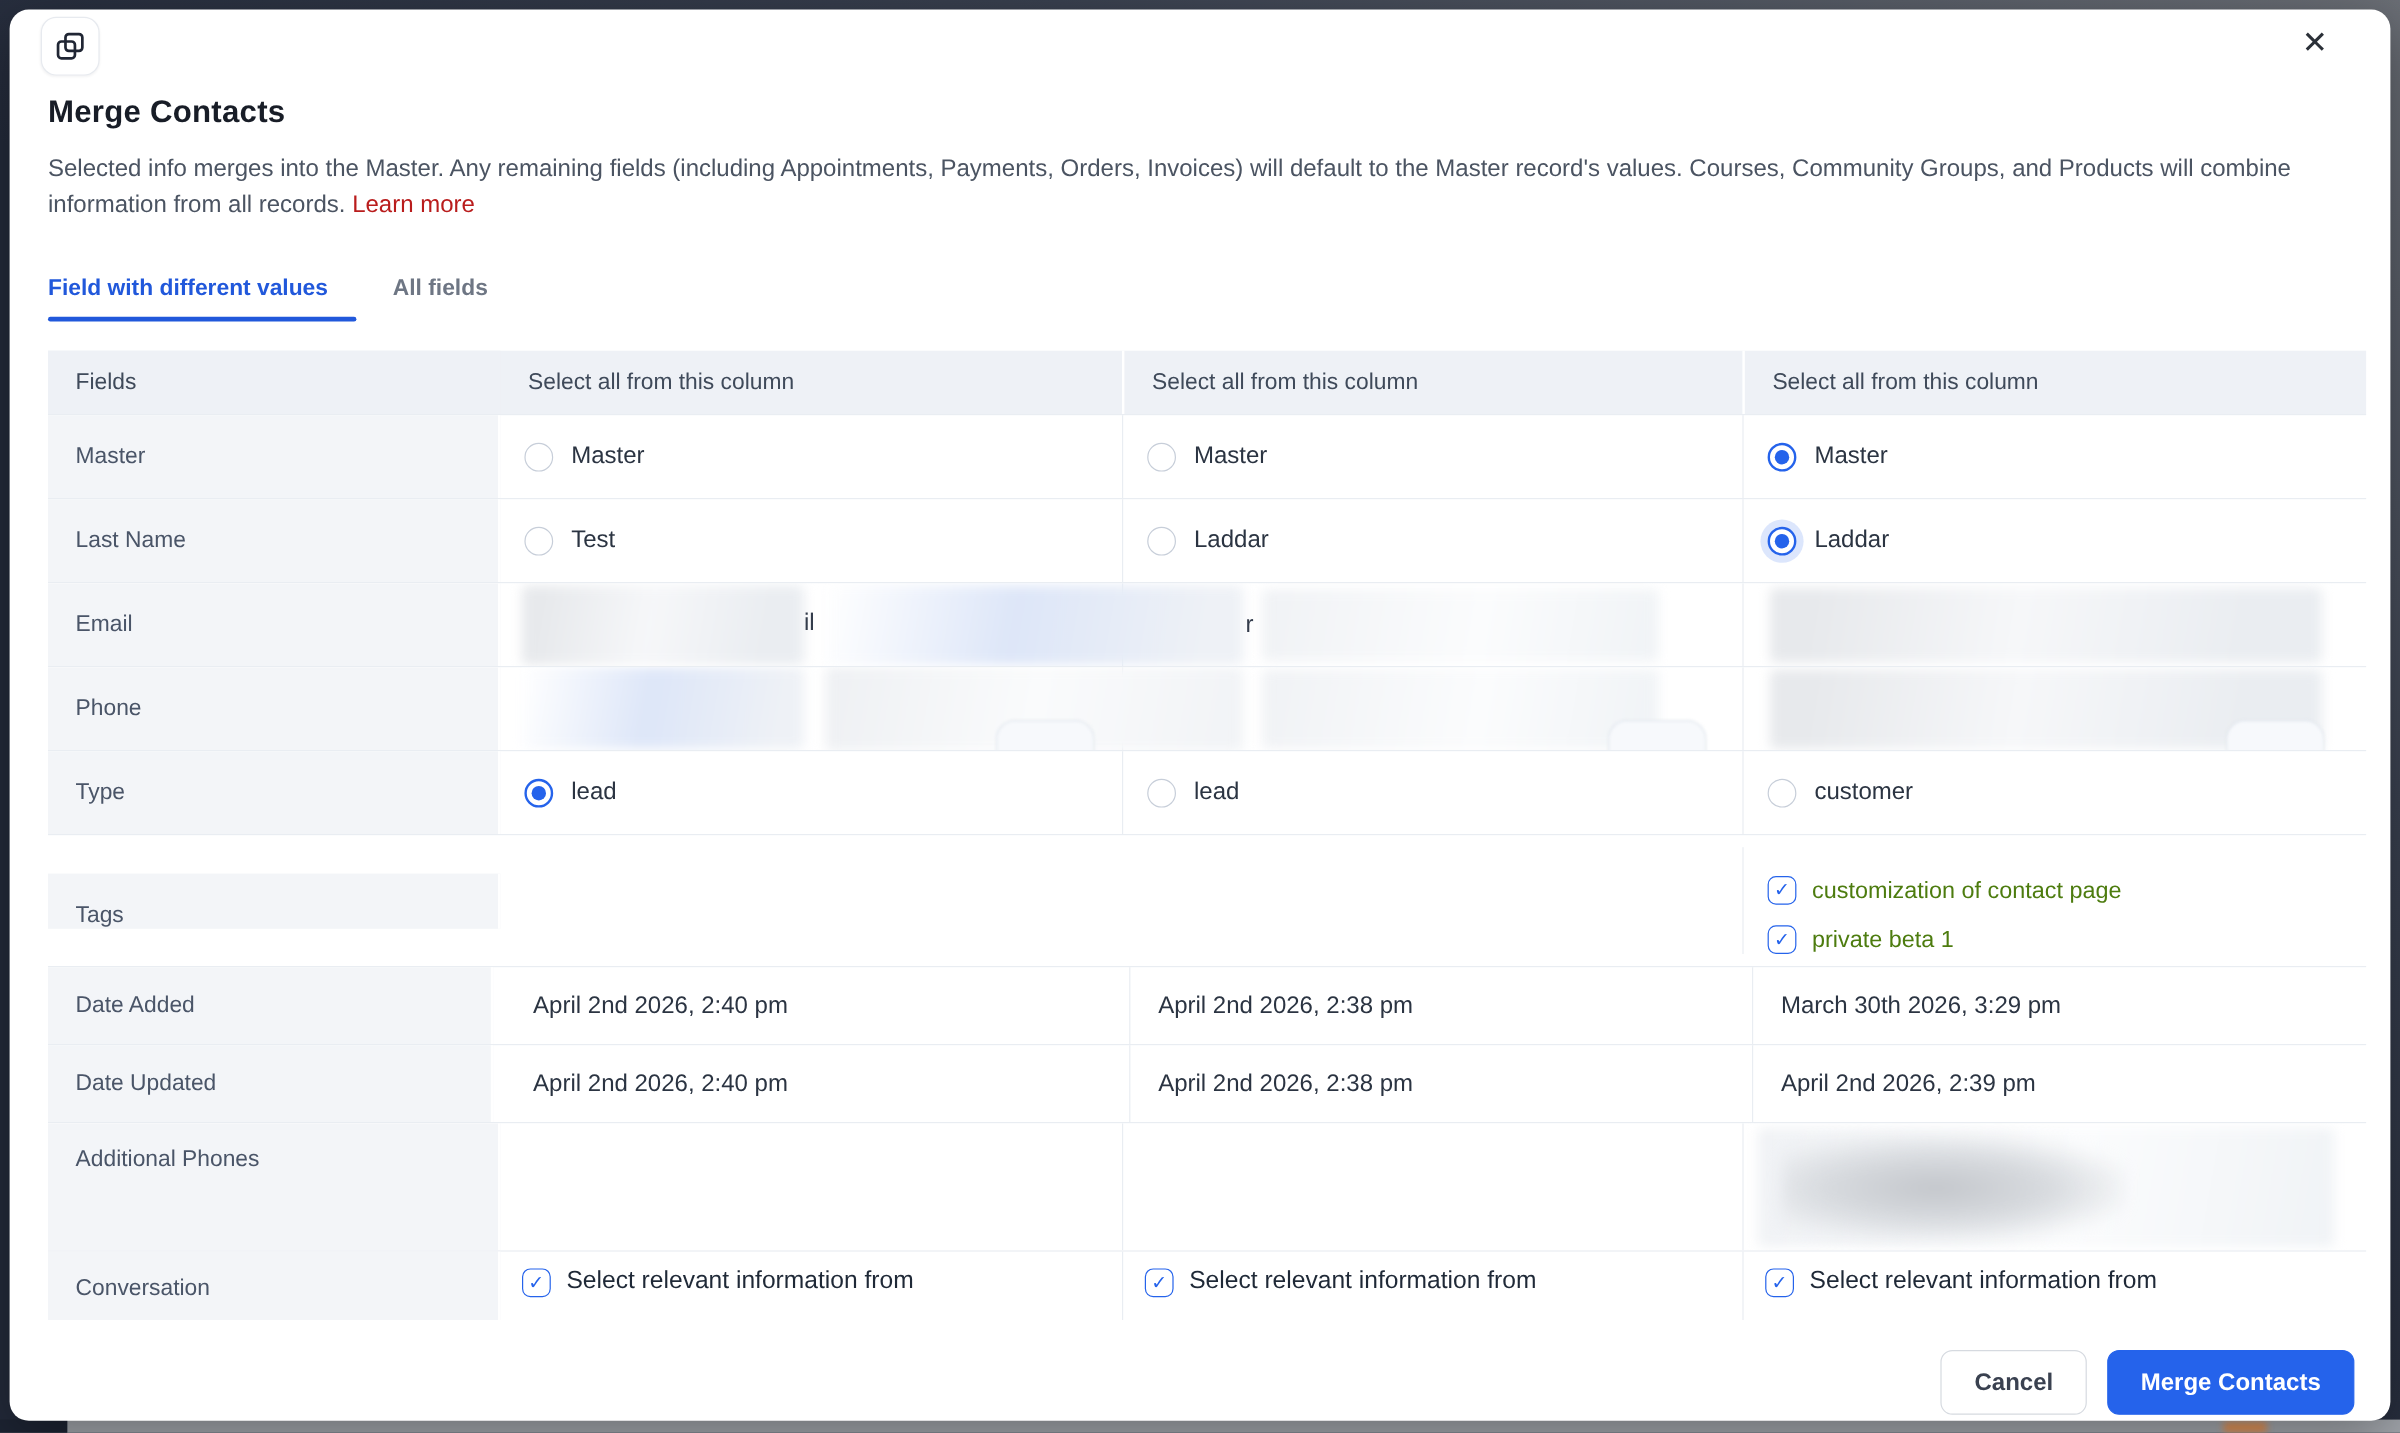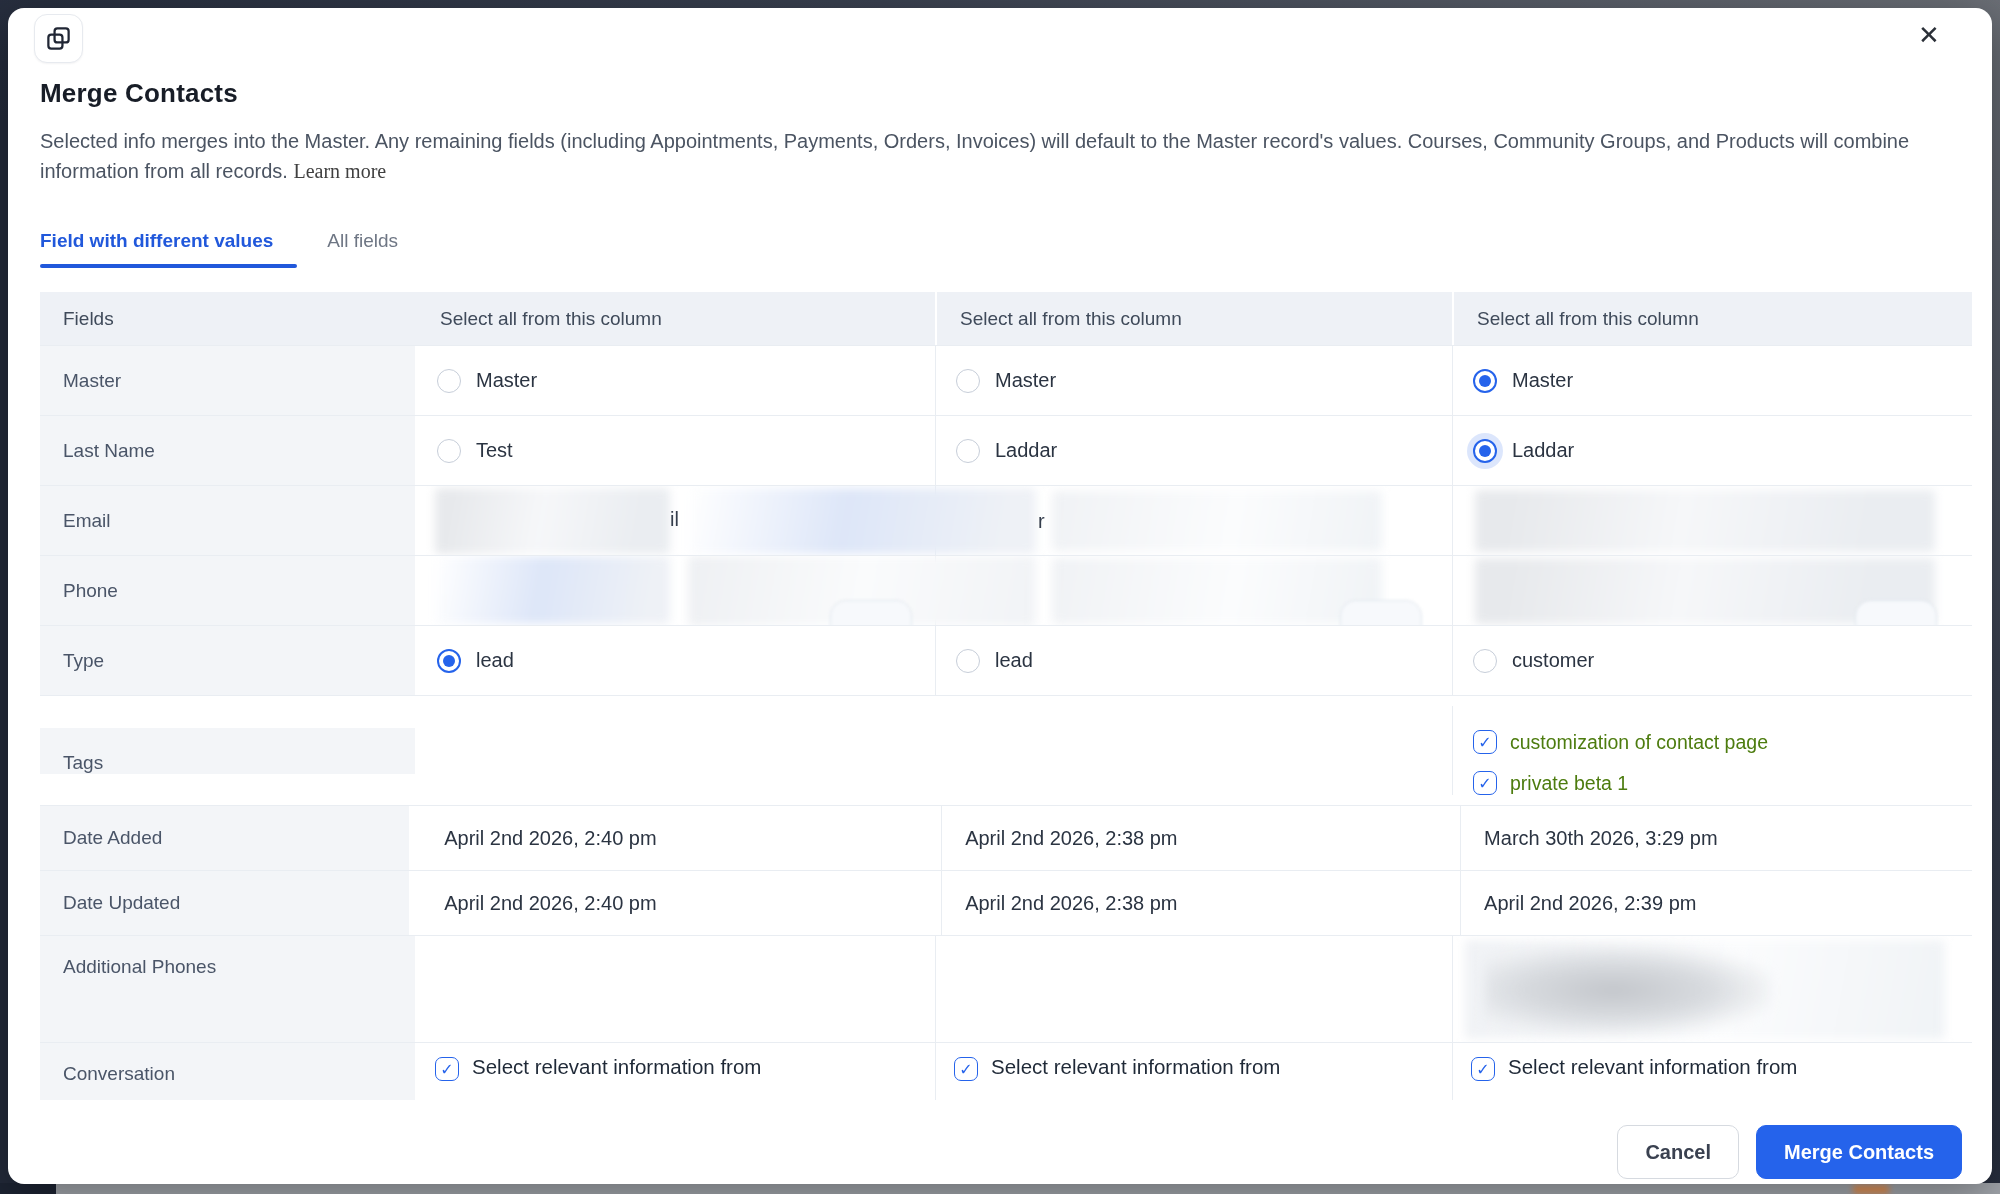--- a/index.html
+++ b/index.html
@@ -26,27 +26,27 @@
     font-size:26px;line-height:42px;color:#2b3038;cursor:pointer;padding:0;text-align:center;
     font-family:"Liberation Sans",sans-serif;
   }
   .title{
     position:absolute;left:32px;top:70px;margin:0;font-size:26px;font-weight:700;color:#181d27;letter-spacing:.2px;
   }
   .desc{
     position:absolute;left:32px;top:118px;width:1914px;margin:0;
     font-size:20px;line-height:30px;color:#4b5462;
   }
-  .desc a{color:#404040;text-decoration:none;cursor:pointer;font-family:Liberation Serif, serif;}
+  .desc a{color:#b91c1c;text-decoration:none;cursor:pointer;}
 
   .tabs{position:absolute;left:32px;top:222px;display:flex;align-items:flex-end;}
   .tab{font-size:19px;padding:0 24px 16px 0;cursor:pointer;position:relative;text-align:right;}
   .tab.active{color:#2158db;font-weight:700;}
   .tab.active::after{content:"";position:absolute;left:0;right:0;bottom:0;height:4px;border-radius:3px;background:#2158db;}
-  .tab.inactive{color:#6e7684;font-weight:400;margin-left:30px;padding-right:0;}
+  .tab.inactive{color:#6e7684;font-weight:700;margin-left:30px;padding-right:0;}
 
   .table{position:absolute;left:32px;top:284px;width:1932px;height:808px;overflow:hidden;}
   .trow{display:flex;width:1932px;box-sizing:border-box;border-top:1px solid #e9edf2;position:relative;}
   .trow.thead{border-top:none;background:#eef1f6;height:53px;}
   .cell{box-sizing:border-box;display:flex;align-items:center;position:relative;}
   .cf{width:377px;}.cA{width:518px;}.cB{width:517px;}.cC{width:520px;}
   .fcell{background:#f3f5f8;border-right:2px solid #ffffff;padding-left:23px;font-size:19px;color:#4a5568;}
   .thead .cell{font-size:19px;color:#3f4a5a;font-weight:500;padding-left:23px;}
   .thead .cB,.thead .cC{border-left:2px solid #ffffff;}
   .vline{border-left:1px solid #e9edf2;}

